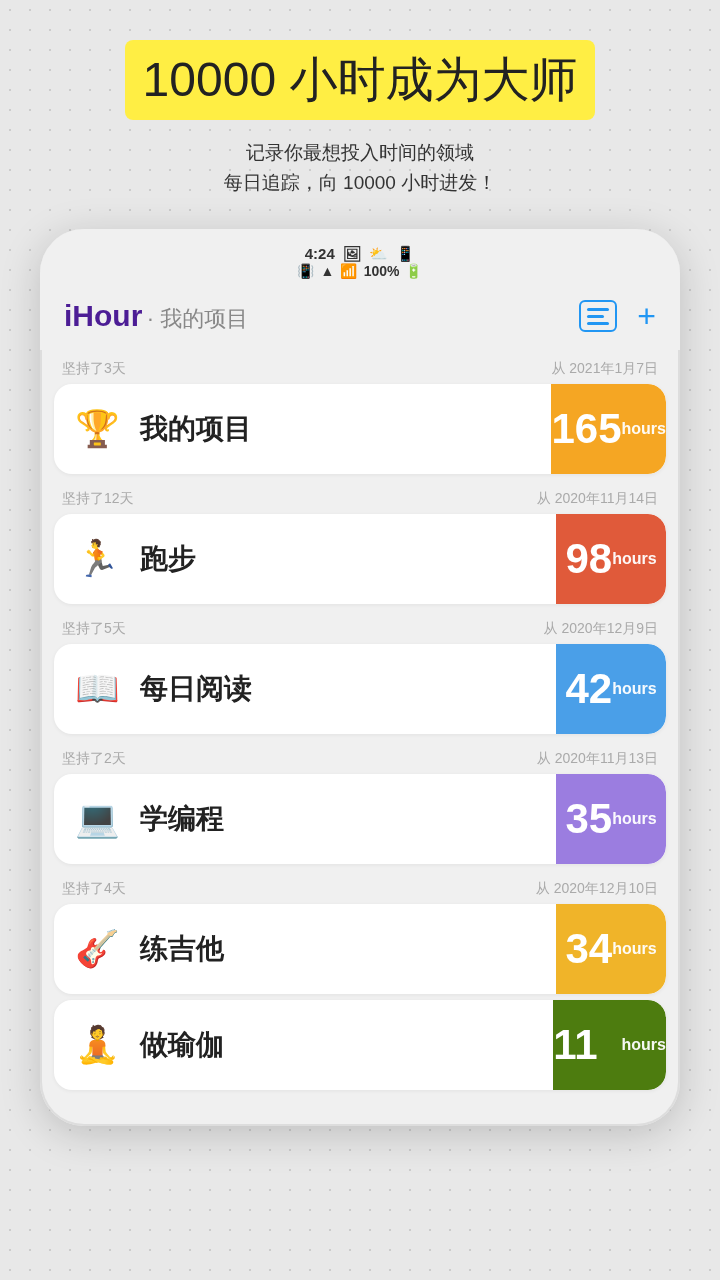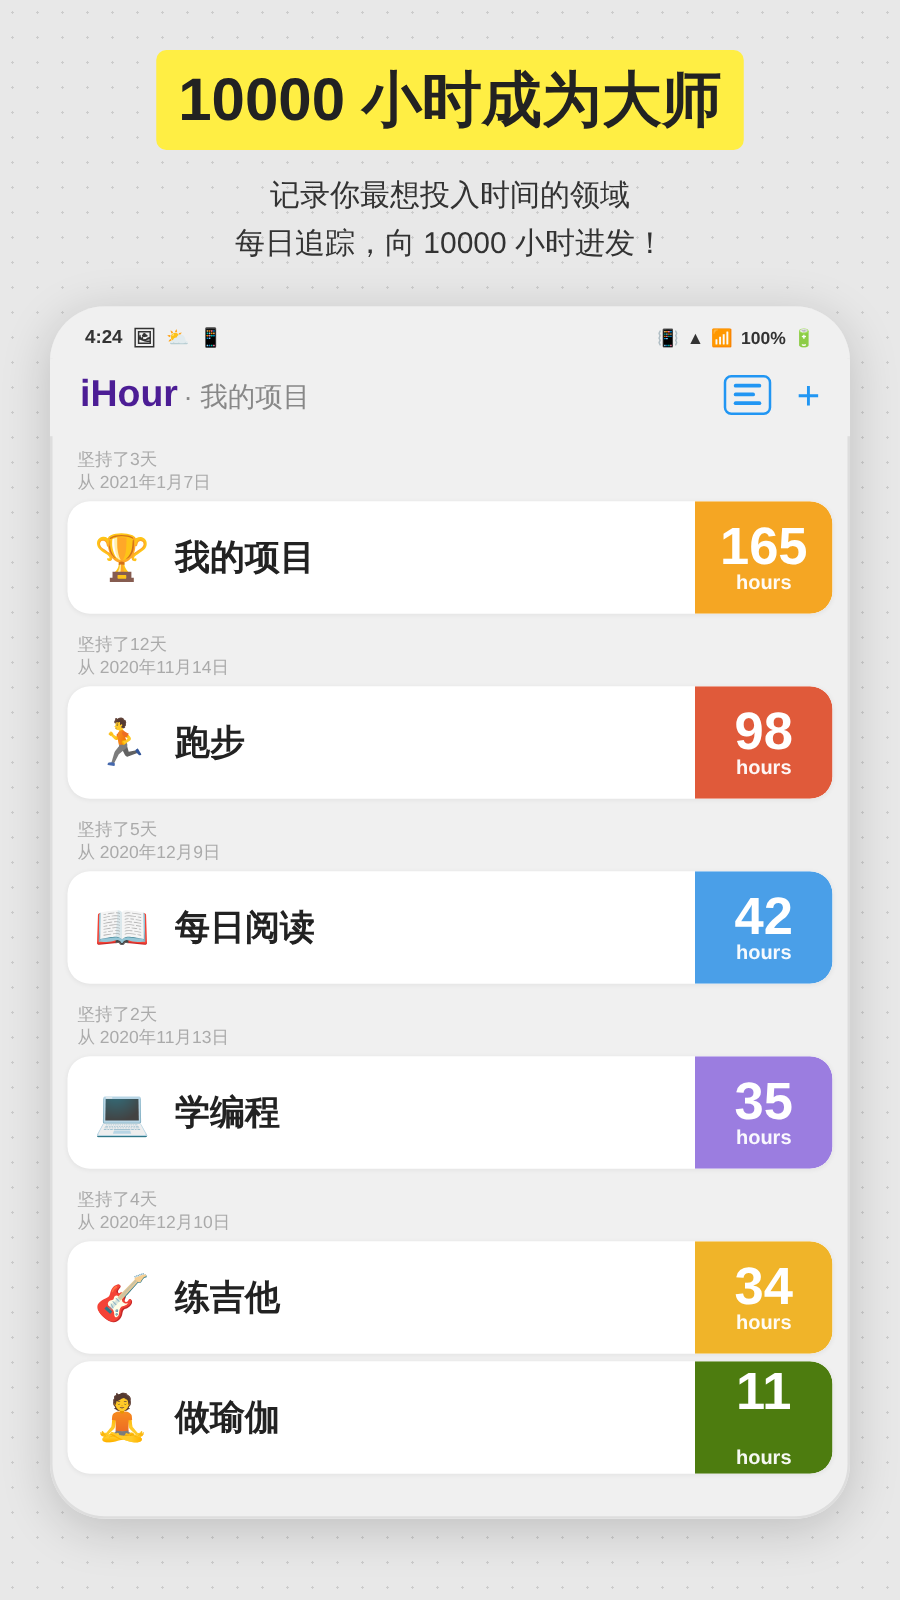--- a/index.html
+++ b/index.html
@@ -16,28 +16,28 @@
       flex-direction: column;
       align-items: center;
       padding: 40px 20px 40px;
     }
 
     .header-title {
       background-color: #ffee44;
       border-radius: 8px;
       padding: 8px 18px;
       font-size: 48px;
-      font-weight: 700;
+      font-weight: 400;
       color: #222;
       margin-bottom: 18px;
       text-align: center;
     }
 
     .header-subtitle {
-      font-size: 24px;
+      font-size: 19px;
       color: #333;
       text-align: center;
       line-height: 1.6;
       margin-bottom: 30px;
       font-weight: 500;
     }
 
     .phone-frame {
       width: 640px;
       background: #f0f0f0;
@@ -49,20 +49,21 @@
 
     .status-bar {
       background: #f0f0f0;
       padding: 16px 28px 8px;
       display: flex;
       justify-content: space-between;
       align-items: center;
       font-size: 15px;
       color: #333;
       font-weight: 600;
+      flex-direction: column;
     }
 
     .status-left { display: flex; align-items: center; gap: 8px; }
     .status-right { display: flex; align-items: center; gap: 6px; font-size: 14px; }
 
     .app-header {
       background: #f0f0f0;
       padding: 12px 24px 16px;
       display: flex;
       justify-content: space-between;
@@ -129,21 +130,20 @@
       margin-bottom: 6px;
     }
 
     .project-meta {
       display: flex;
       justify-content: space-between;
       padding: 10px 8px 6px;
       font-size: 14px;
       color: #aaa;
       font-weight: 400;
-      flex-direction: column;
     }
 
     .project-card {
       background: #fff;
       border-radius: 18px;
       display: flex;
       align-items: center;
       justify-content: space-between;
       padding: 0 0 0 20px;
       overflow: hidden;
@@ -167,21 +167,21 @@
     .project-name {
       font-size: 28px;
       font-weight: 600;
       color: #222;
     }
 
     .project-hours-badge {
       min-width: 110px;
       height: 90px;
       display: flex;
-      flex-direction: column;
+      flex-direction: row;
       align-items: center;
       justify-content: center;
       border-radius: 0 18px 18px 0;
       color: #fff;
       font-weight: 900;
     }
 
     .badge-number {
       font-size: 42px;
       line-height: 1;

